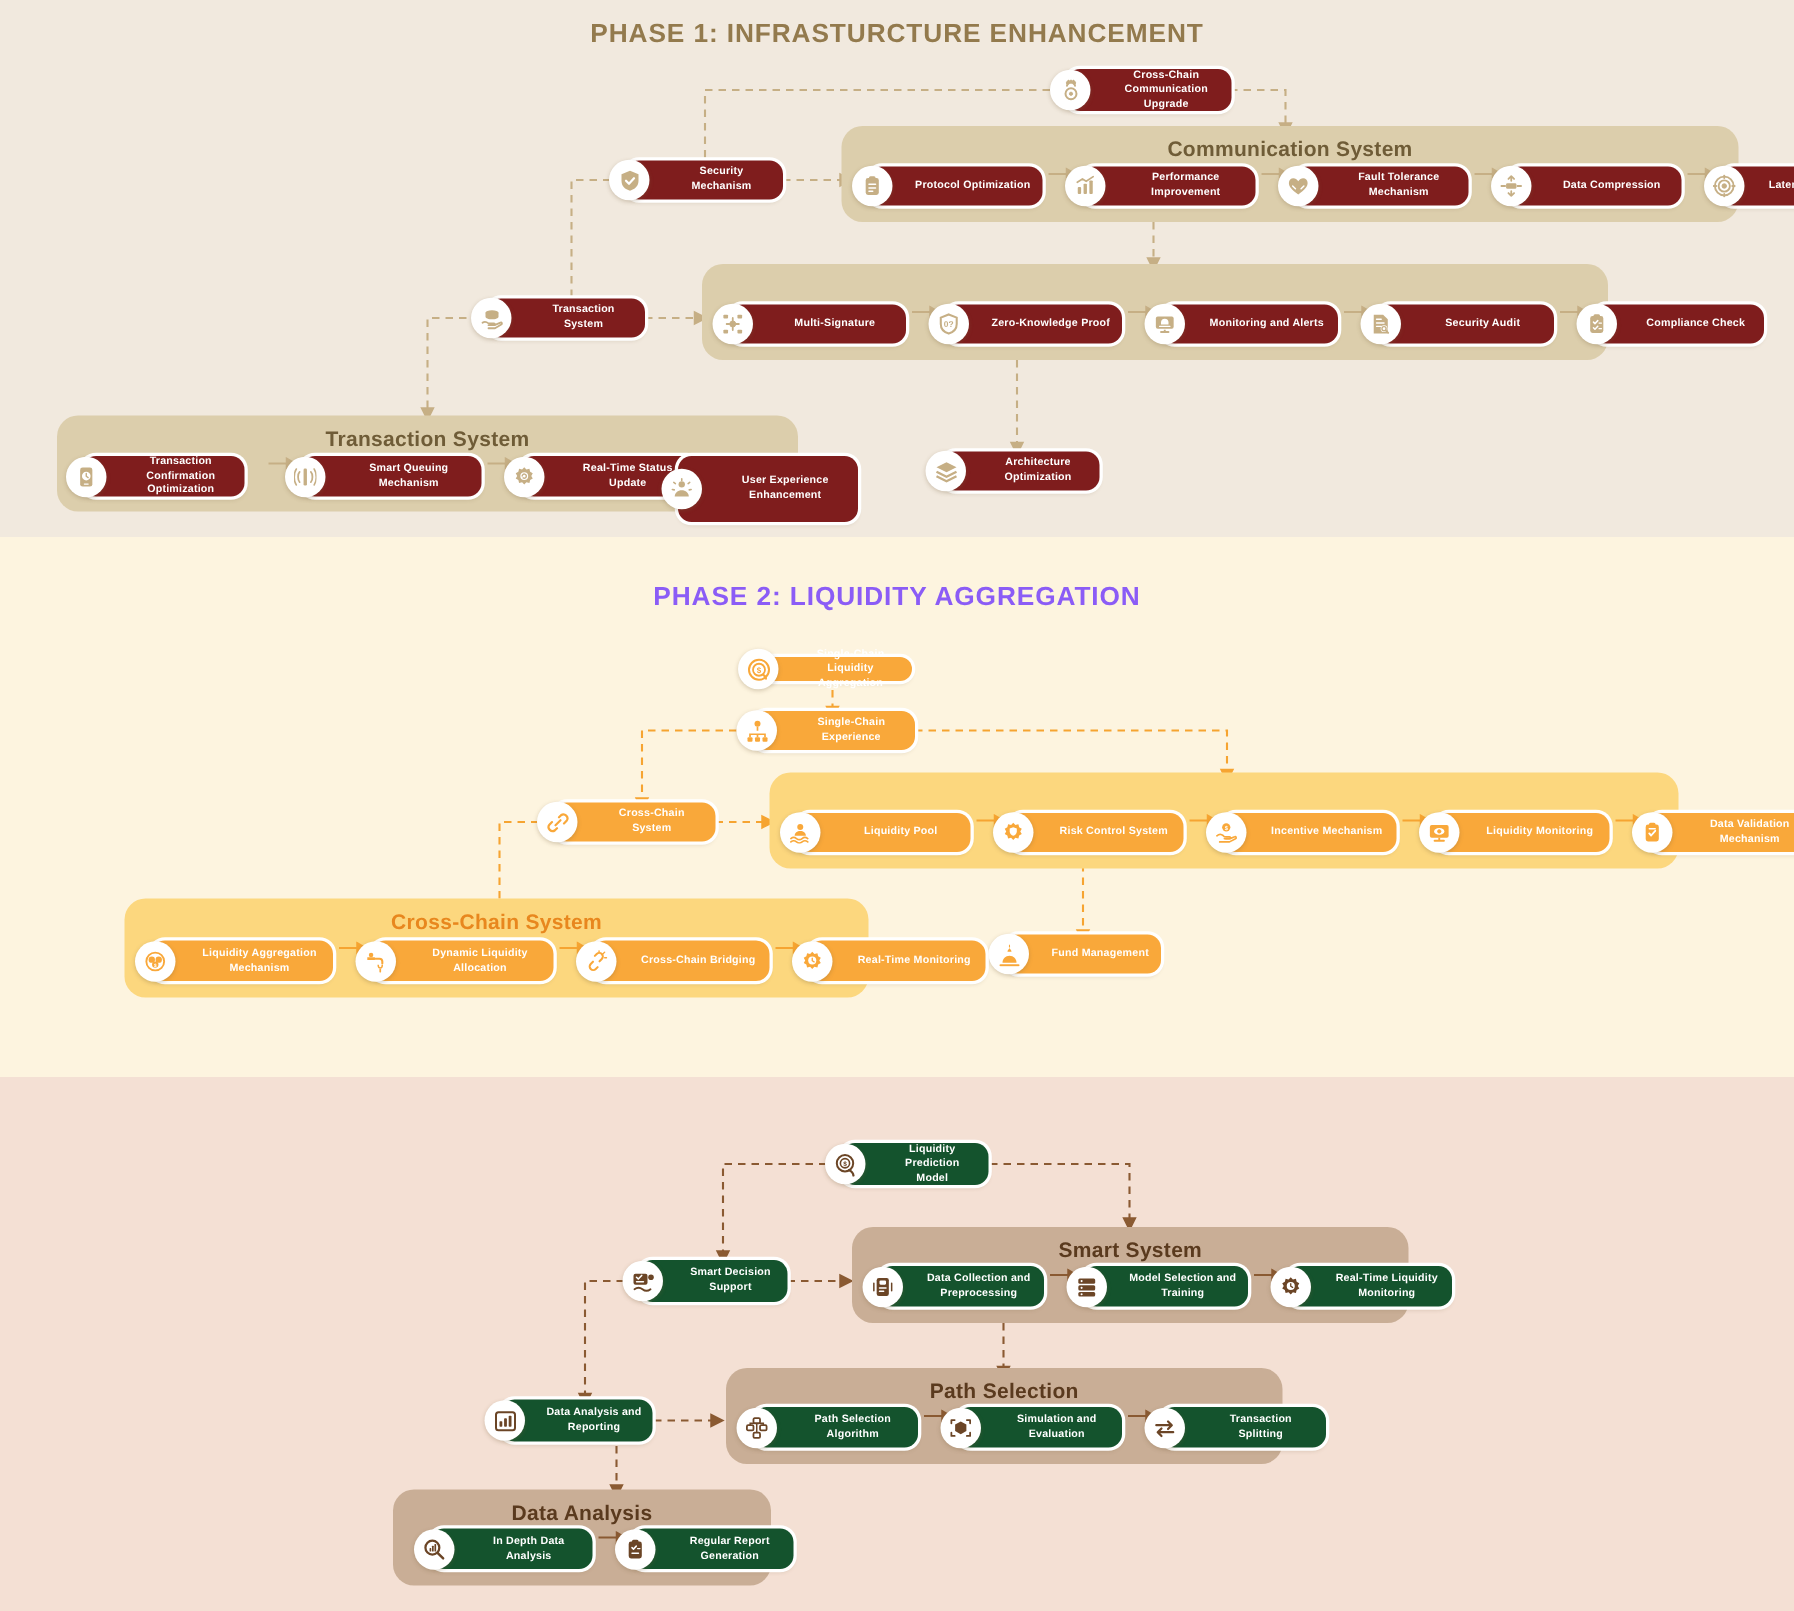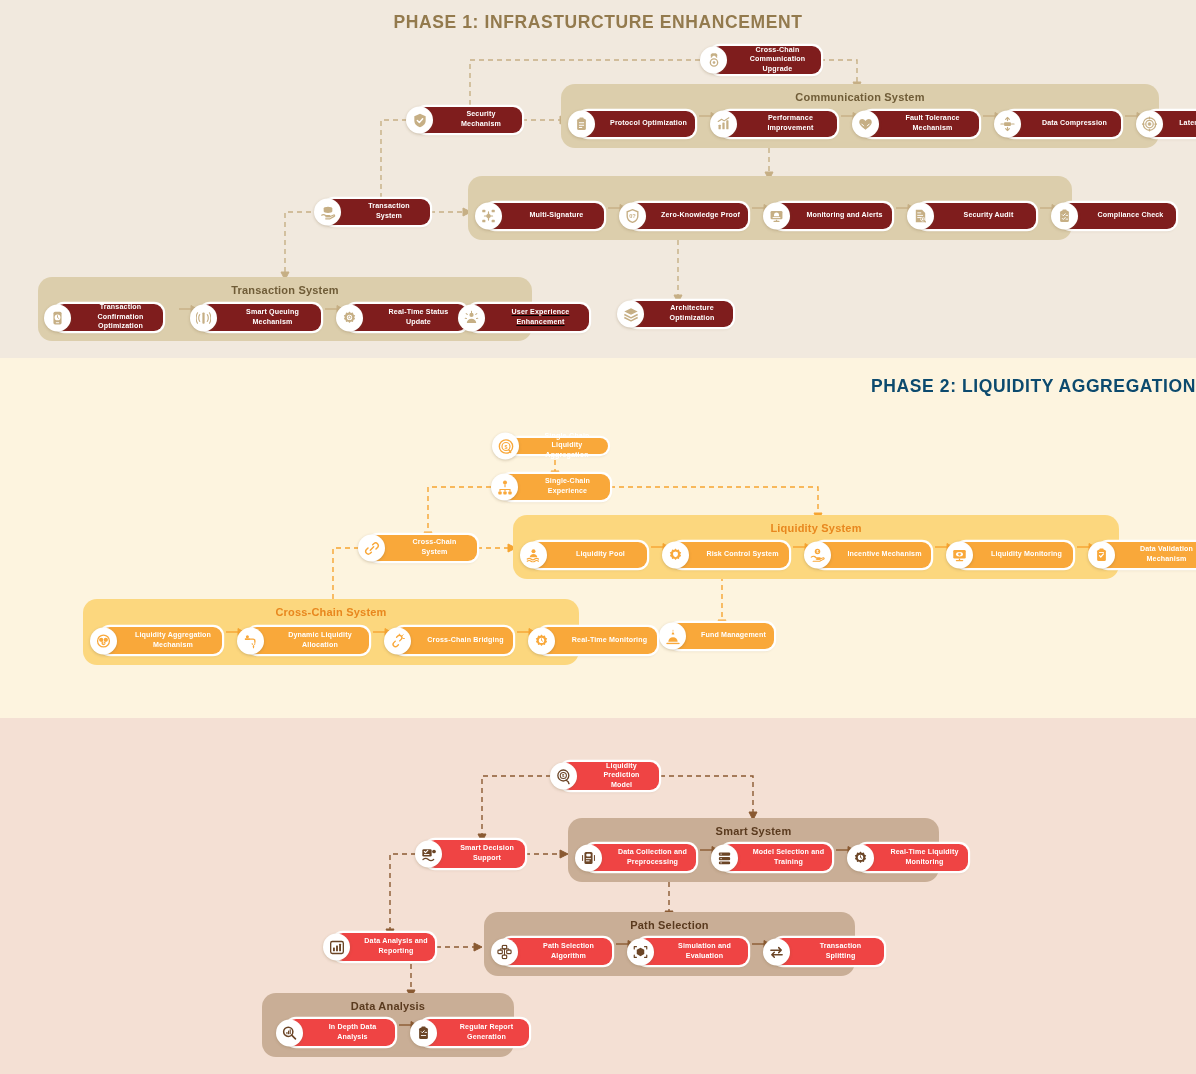--- a/index.html
+++ b/index.html
@@ -16,28 +16,28 @@
   #phase1{top:0;height:358px;background:#F1E9DE;}
   #phase2{top:358px;height:360px;background:#FDF4DF;}
   #phase3{top:718px;height:356px;background:#F4E0D4;}
 
   .phase-title{
     position:absolute;left:0;width:1196px;text-align:center;
     font-weight:bold;font-size:17.5px;letter-spacing:.6px;
     text-transform:uppercase;
   }
   #phase1 .phase-title{top:12px;color:#937A4D;}
-  #phase2 .phase-title{top:18px;color:#0c4a6e;text-align:right;}
+  #phase2 .phase-title{top:29px;color:#8b5cf6;}
   #phase3 .phase-title{top:14px;color:#714D2C;}
 
   
   .group{position:absolute;border-radius:14px;}
   .group-title{
     position:absolute;top:7px;left:0;width:100%;text-align:center;
-    font-size:11px;font-weight:bold;letter-spacing:.2px;
+    font-size:14px;font-weight:bold;letter-spacing:.2px;
   }
   .p1 .group{background:#DCCEAC;}
   .p1 .group-title{color:#6F5C37;}
   .p2 .group{background:#FCD77E;}
   .p2 .group-title{color:#E8871E;}
   .p3 .group{background:#C9AE96;}
   .p3 .group-title{color:#5A3A1E;}
 
   
   .node{
@@ -55,21 +55,21 @@
     position:absolute;left:-11px;top:50%;transform:translateY(-50%);
     width:27px;height:27px;border-radius:50%;
     background:#FFFFFF;display:flex;align-items:center;justify-content:center;
     box-shadow:0 1px 3px rgba(120,95,60,.3);
   }
   .node .ic svg{display:block;}
   .p1 .node{background:#7f1d1d;}
   .p1 .ic svg{fill:#C6AF85;stroke:#C6AF85;}
   .p2 .node{background:#F9A83A;}
   .p2 .ic svg{fill:#F9A83A;stroke:#F9A83A;}
-  .p3 .node{background:#ef4444;}
+  .p3 .node{background:#14532d;}
   .p3 .ic svg{fill:#6B4526;stroke:#6B4526;}
 
   
   .conn{position:absolute;pointer-events:none;}
   .p1 .conn{stroke:#C6AF85;}
   .p1 .conn .ahd{fill:#C6AF85;}
   .p2 .conn{stroke:#F6A431;}
   .p2 .conn .ahd{fill:#F6A431;}
   .p3 .conn{stroke:#8A5A32;}
   .p3 .conn .ahd{fill:#8A5A32;}
@@ -355,21 +355,21 @@
               <circle cx="12" cy="11" r="4.2" fill="#FFFFFF" stroke="none"></circle>
               <path d="M9.8 11 a2.2 2.2 0 1 1 1 1.9" fill="none" stroke-width="1.5" stroke-linecap="round"></path>
             </svg>
           </span>
       <span class="lbl">Real-Time Status Update</span>
     </div>
     <svg class="conn miniarrow" style="left:431px;width:22px;height:10px;">
           <line class="solid" x1="2" y1="5" x2="14" y2="5" stroke-width="1.4"></line>
           <polygon class="ahd" points="14,1.5 20,5 14,8.5"></polygon>
         </svg>
-    <div class="node" style="left:431px;top:27px;width:120px;height:27px;text-decoration:underline;">
+    <div class="node" style="left:414px;top:27px;width:120px;height:44px;">
       <span class="ic">
             <svg width="15" height="15" viewBox="0 0 24 24">
               <circle cx="12" cy="7" r="3.4" stroke="none"></circle>
               <path d="M4.5 20 c0 -4.2 3.4 -6.8 7.5 -6.8 s7.5 2.6 7.5 6.8 Z" stroke="none"></path>
               <path d="M12 1 v2 M3.5 5 l1.7 1.2 M20.5 5 l-1.7 1.2 M2 12.5 l2 .4 M22 12.5 l-2 .4" stroke-width="1.7" stroke-linecap="round"></path>
             </svg>
           </span>
       <span class="lbl">User Experience
 Enhancement</span>
     </div>
@@ -442,21 +442,20 @@
       <svg width="16" height="16" viewBox="0 0 24 24">
             <path d="M12 1.5 c1.2 2 .5 3.2 -.6 4.2 c1.6 .4 2.6 1.8 2.6 3.3 h-4 c0 -1.5 1 -2.9 2.6 -3.3 C11.5 4.7 10.8 3.5 12 1.5 Z" stroke="none"></path>
             <path d="M5 20 c0 -4 3 -7 7 -7 s7 3 7 7 Z" stroke="none"></path>
             <path d="M3 22.5 h18" stroke-width="2" stroke-linecap="round"></path>
           </svg>
     </span>
     <span class="lbl">Fund Management</span>
   </div>
 
   <div class="group" style="left:513px;top:157px;width:606px;height:64px;">
-    <div class="group-title">Liquidity System</div>
     <div class="node" style="left:18px;top:27px;width:116px;height:26px;">
       <span class="ic">
             <svg width="15" height="15" viewBox="0 0 24 24">
               <circle cx="12" cy="6" r="3.2" stroke="none"></circle>
               <path d="M6 15.5 c0 -3.2 2.7 -5.2 6 -5.2 s6 2 6 5.2 Z" stroke="none"></path>
               <path d="M2 18.5 c2 -1.6 4 -1.6 6 0 s4 1.6 6 0 s4 -1.6 6 0" stroke-width="1.8" fill="none" stroke-linecap="round"></path>
               <path d="M2 22 c2 -1.6 4 -1.6 6 0 s4 1.6 6 0 s4 -1.6 6 0" stroke-width="1.8" fill="none" stroke-linecap="round"></path>
             </svg>
           </span>
       <span class="lbl">Liquidity Pool</span>

